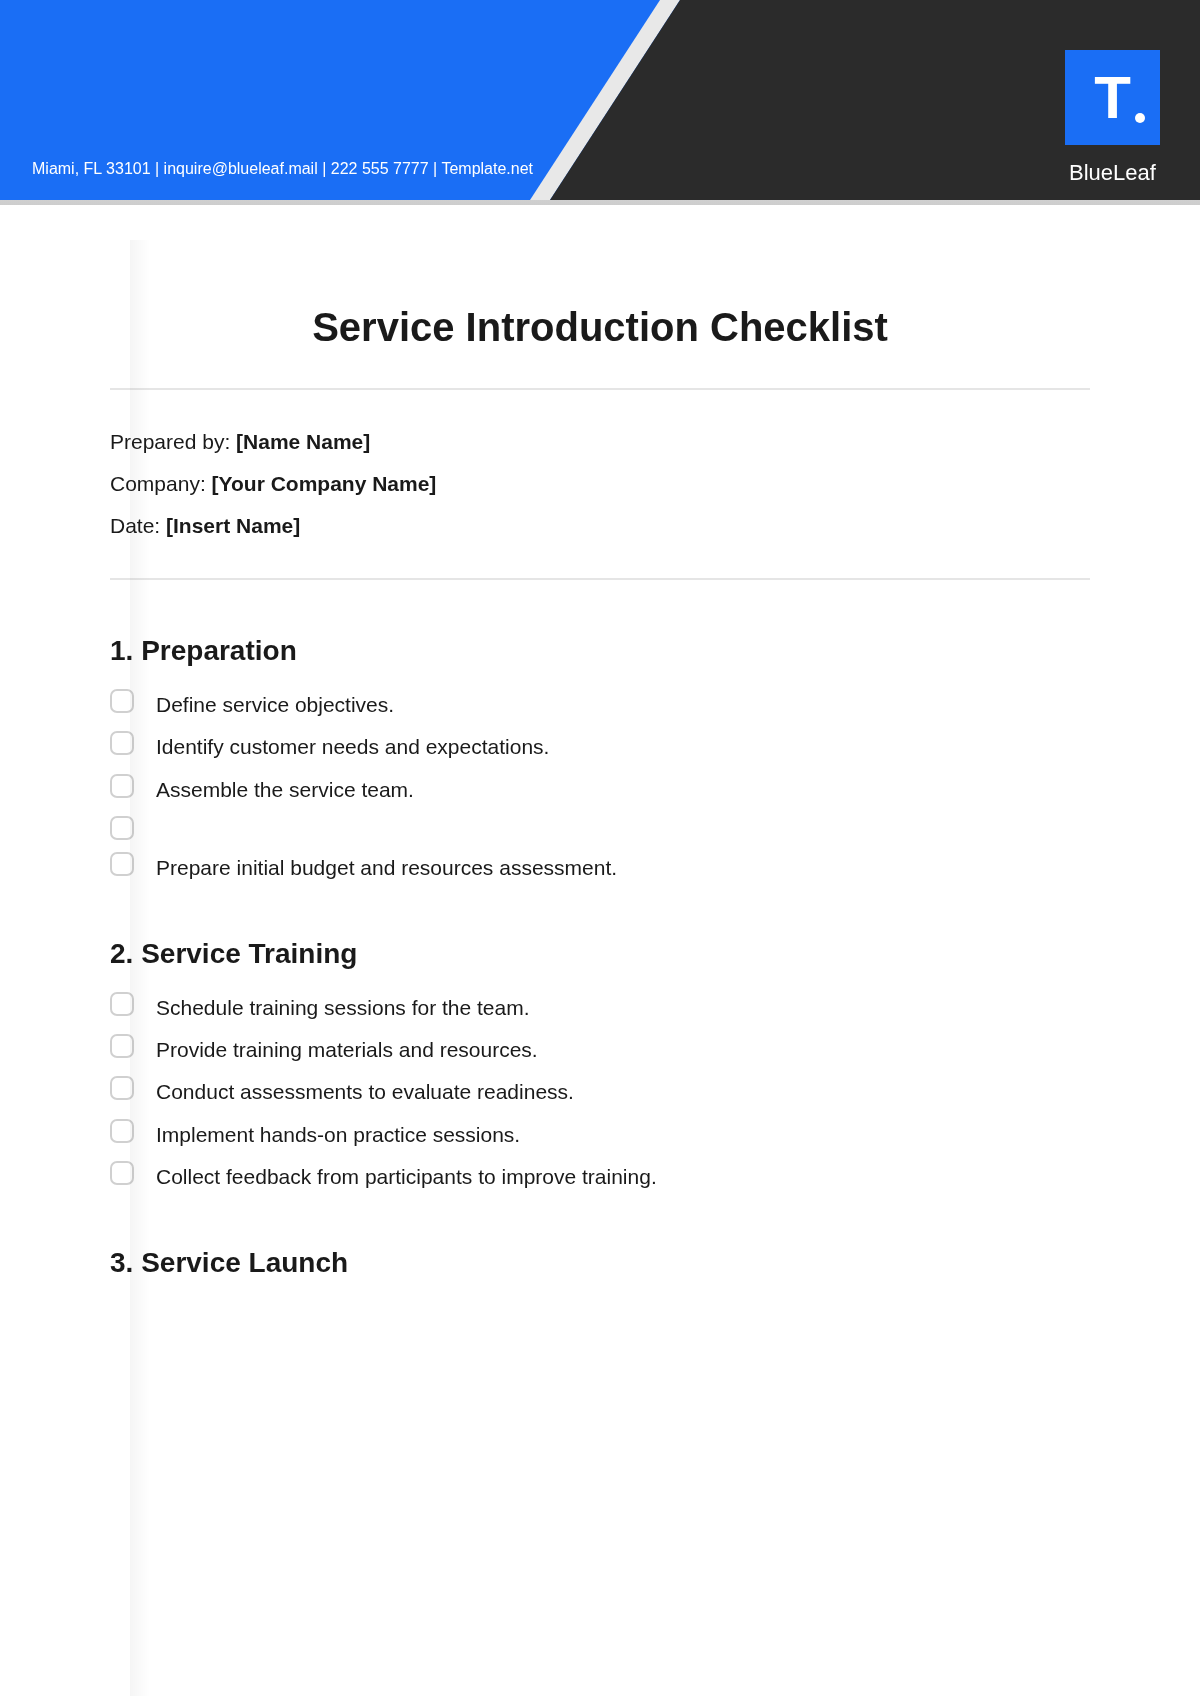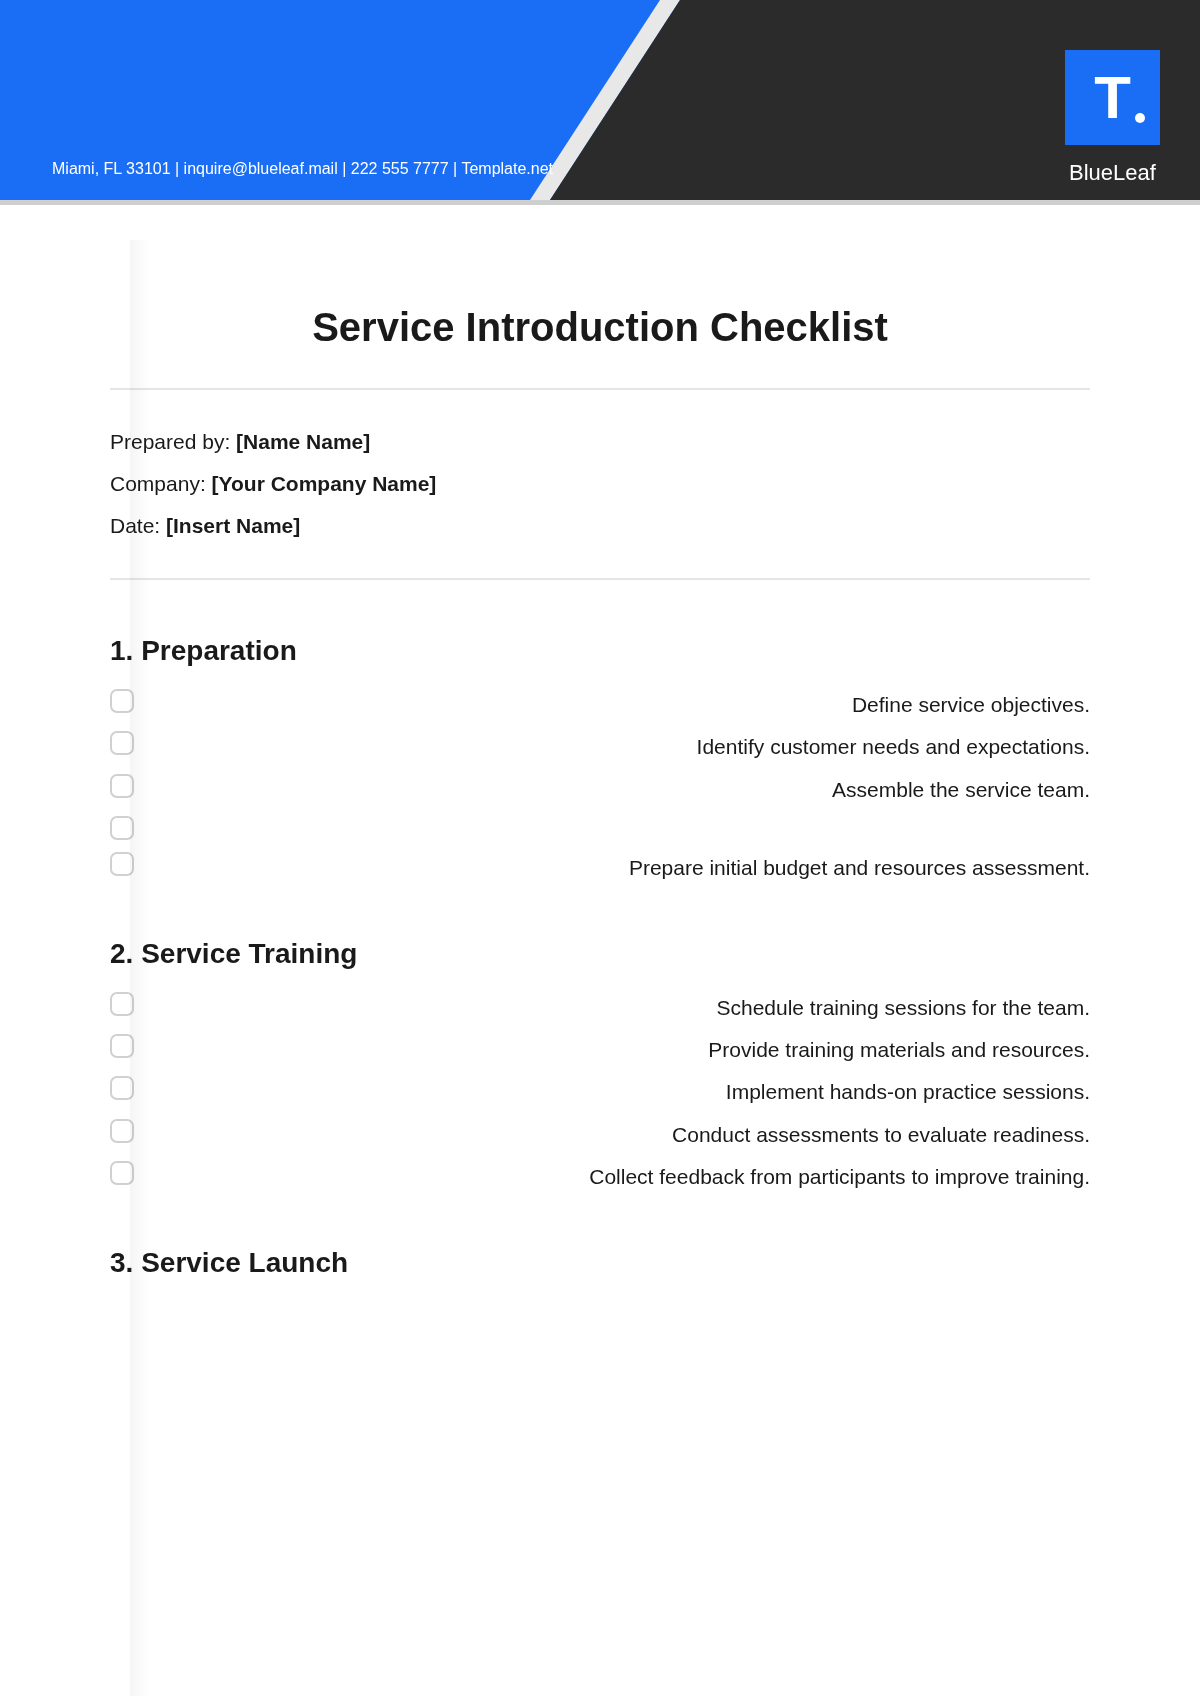--- a/index.html
+++ b/index.html
@@ -50,21 +50,21 @@
     .banner-gray-bar {
       position: absolute;
       top: 200px;
       left: 0;
       width: 100%;
       height: 40px;
       background: linear-gradient(to bottom, #d0d0d0, #b8b8b8);
     }
     .header-info {
       position: absolute;
-      left: 52px;
+      left: 32px;
       top: 160px;
       color: #ffffff;
       font-size: 16px;
       font-weight: 400;
     }
     .header-brand {
       position: absolute;
       right: 40px;
       top: 50px;
       text-align: center;
@@ -133,21 +133,20 @@
     .section-heading {
       font-size: 28px;
       font-weight: 700;
       color: #1a1a1a;
       margin-bottom: 22px;
     }
     .check-item {
       display: flex;
       align-items: flex-start;
       margin-bottom: 12px;
-      justify-content: space-between;
     }
     .checkbox {
       width: 24px;
       height: 24px;
       border: 2px solid #d0d0d0;
       border-radius: 7px;
       margin-right: 22px;
       flex-shrink: 0;
       background: #ffffff;
     }
@@ -234,25 +233,25 @@
     <div class="check-item">
       <div class="checkbox"></div>
       <div class="check-text">Schedule training sessions for the team.</div>
     </div>
     <div class="check-item">
       <div class="checkbox"></div>
       <div class="check-text">Provide training materials and resources.</div>
     </div>
     <div class="check-item">
       <div class="checkbox"></div>
+      <div class="check-text">Conduct assessments to evaluate readiness.</div>
+    </div>
+    <div class="check-item">
+      <div class="checkbox"></div>
       <div class="check-text">Implement hands-on practice sessions.</div>
-    </div>
-    <div class="check-item">
-      <div class="checkbox"></div>
-      <div class="check-text">Conduct assessments to evaluate readiness.</div>
     </div>
     <div class="check-item">
       <div class="checkbox"></div>
       <div class="check-text">Collect feedback from participants to improve training.</div>
     </div>
   </div>
 
   <div class="section">
     <h2 class="section-heading">3. Service Launch</h2>
   </div>

